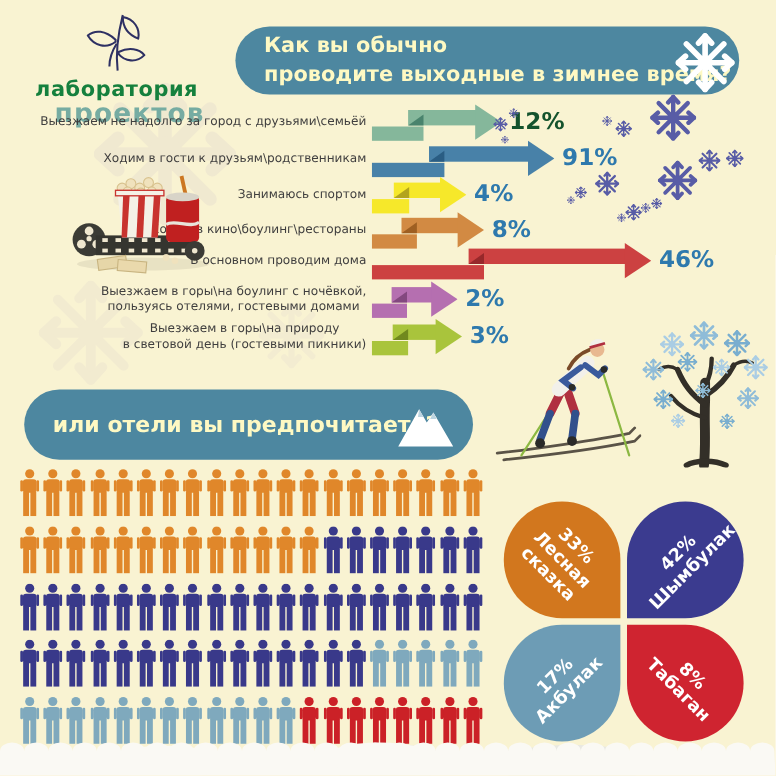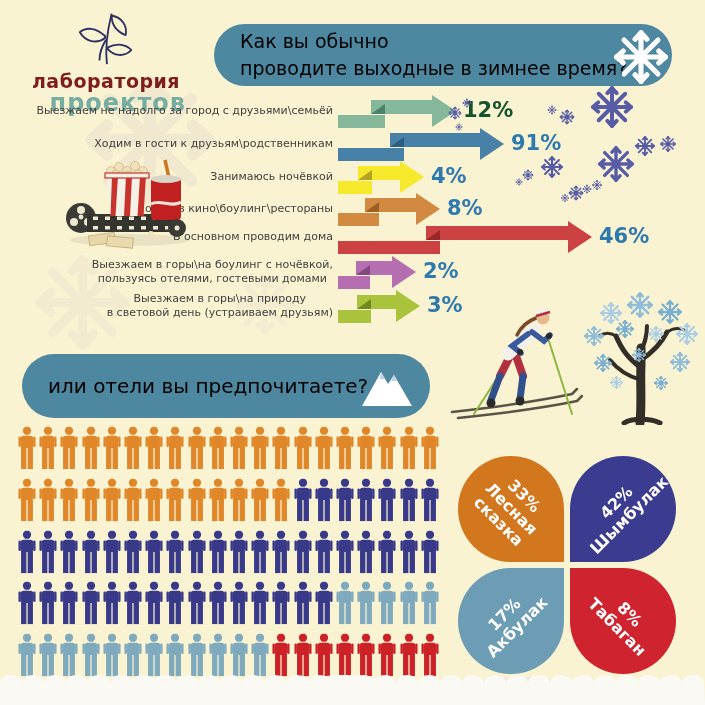--- a/index.html
+++ b/index.html
@@ -8,21 +8,21 @@
     background:#f9f3d2;
     font-family:"DejaVu Sans","Liberation Sans",sans-serif;
   }
   svg.abs{position:absolute;}
   
   #logo{position:absolute;left:26px;top:8px;width:160px;text-align:center;}
   #logo .l1{font-size:19px;font-weight:bold;letter-spacing:.5px;}
   #logo .l2{font-size:24px;font-weight:bold;letter-spacing:1px;margin-top:-3px;text-align:right;}
   
   .banner{
-    position:absolute;background:#4d87a0;color:#000000;font-weight:normal;
+    position:absolute;background:#4d87a0;color:#fef9c3;font-weight:bold;
     display:flex;flex-direction:column;justify-content:center;line-height:1.4;
   }
   #q1{left:214px;top:24px;width:458px;height:62px;border-radius:31px;font-size:19px;padding-left:26px;box-sizing:border-box;}
   #q2{left:22px;top:354px;width:408px;height:64px;border-radius:32px;font-size:20px;padding-left:26px;box-sizing:border-box;}
   
   .bar-label{
     position:absolute;right:372px;text-align:center;font-size:11px;color:#3f3e3e;
     line-height:1.3;white-space:pre-line;
   }
   .bar-pct{position:absolute;font-size:21px;font-weight:bold;color:#2e79ad;}
@@ -73,21 +73,21 @@
   <div id="logo">
     <svg width="70" height="58" viewBox="0 0 70 62">
       <g fill="none" stroke="#2e3063" stroke-width="2" stroke-linejoin="round">
         <path d="M36,60 C34,44 36,26 41,6"></path>
         <path d="M41,8 C52,10 58,19 56,29 C46,25 41,18 41,8 Z"></path>
         <path d="M34,30 C24,21 14,20 7,26 C13,36 25,39 34,32 Z"></path>
         <path d="M37,42 C47,37 57,39 62,45 C54,53 43,51 37,44 Z"></path>
         <path d="M35,34 C30,42 28,50 28,56"></path>
       </g>
     </svg>
-    <div class="l1" style="color:#7f1d1d">лаборатория</div>
+    <div class="l1" style="color:#15803d">лаборатория</div>
     <div class="l2" style="color:#76aca2">проектов</div>
   </div>
 
   <div id="q1" class="banner">
     <div>Как вы обычно</div>
     <div>проводите выходные в зимнее время?</div>
   </div>
 
   <div id="bar-chart">
       <div class="bar-label" style="top: 104px;">Выезжаем не надолго за город с друзьями\семьёй</div>
@@ -99,21 +99,21 @@
       </svg>
       <div class="bar-pct" style="left: 463px; top: 98px; color: #14532d;">12%</div>
       <div class="bar-label" style="top: 137px;">Ходим в гости к друзьям\родственникам</div>
       <svg width="166" height="36" viewBox="0 0 166 36" class="abs" style="left: 338px; top: 126px;">
         <rect x="0" y="22" width="66" height="13" fill="#4881a8"></rect>
         <rect x="52" y="7" width="91" height="14" fill="#4881a8"></rect>
         <polygon points="142,2 166,18 142,34" fill="#4881a8"></polygon>
         <polygon points="52,21 66,11 66,21" fill="#2a5d83"></polygon>
       </svg>
       <div class="bar-pct" style="left: 511px; top: 131px; color: rgb(46, 121, 173);">91%</div>
-      <div class="bar-label" style="top: 170px;">Занимаюсь ночёвкой</div>
+      <div class="bar-label" style="top: 170px;">Занимаюсь спортом</div>
       <svg width="86" height="36" viewBox="0 0 86 36" class="abs" style="left: 338px; top: 159px;">
         <rect x="0" y="22" width="34" height="13" fill="#f6e82a"></rect>
         <rect x="20" y="7" width="43" height="14" fill="#f6e82a"></rect>
         <polygon points="62,2 86,18 62,34" fill="#f6e82a"></polygon>
         <polygon points="20,21 34,11 34,21" fill="#b3a41d"></polygon>
       </svg>
       <div class="bar-pct" style="left: 431px; top: 164px; color: rgb(46, 121, 173);">4%</div>
       <div class="bar-label" style="top: 202px;">Ходим в кино\боулинг\рестораны</div>
       <svg width="102" height="36" viewBox="0 0 102 36" class="abs" style="left: 338px; top: 191px;">
         <rect x="0" y="22" width="41" height="13" fill="#d28a43"></rect>
@@ -133,21 +133,21 @@
       <div class="bar-label" style="top: 258px;">Выезжаем в горы\на боулинг с ночёвкой,
 пользуясь отелями, гостевыми домами</div>
       <svg width="78" height="36" viewBox="0 0 78 36" class="abs" style="left: 338px; top: 254px;">
         <rect x="0" y="22" width="32" height="13" fill="#b56fb0"></rect>
         <rect x="18" y="7" width="37" height="14" fill="#b56fb0"></rect>
         <polygon points="54,2 78,18 54,34" fill="#b56fb0"></polygon>
         <polygon points="18,21 32,11 32,21" fill="#83487f"></polygon>
       </svg>
       <div class="bar-pct" style="left: 423px; top: 259px; color: rgb(46, 121, 173);">2%</div>
       <div class="bar-label" style="top: 292px;">Выезжаем в горы\на природу
-в световой день (устраиваем друзьям)</div>
+в световой день (гостевыми пикники)</div>
       <svg width="82" height="36" viewBox="0 0 82 36" class="abs" style="left: 338px; top: 288px;">
         <rect x="0" y="22" width="33" height="13" fill="#a9c43c"></rect>
         <rect x="19" y="7" width="40" height="14" fill="#a9c43c"></rect>
         <polygon points="58,2 82,18 58,34" fill="#a9c43c"></polygon>
         <polygon points="19,21 33,11 33,21" fill="#71891e"></polygon>
       </svg>
       <div class="bar-pct" style="left: 427px; top: 293px; color: rgb(46, 121, 173);">3%</div>
     </div>
 
   <svg class="abs" style="left:55px;top:158px" width="155" height="92" viewBox="0 0 155 92">

